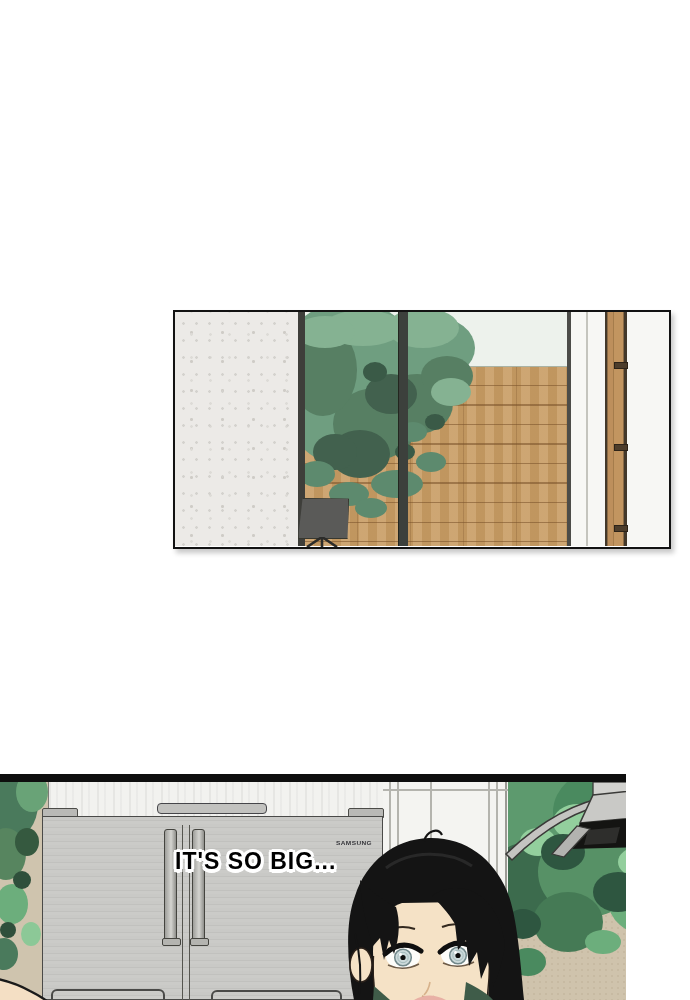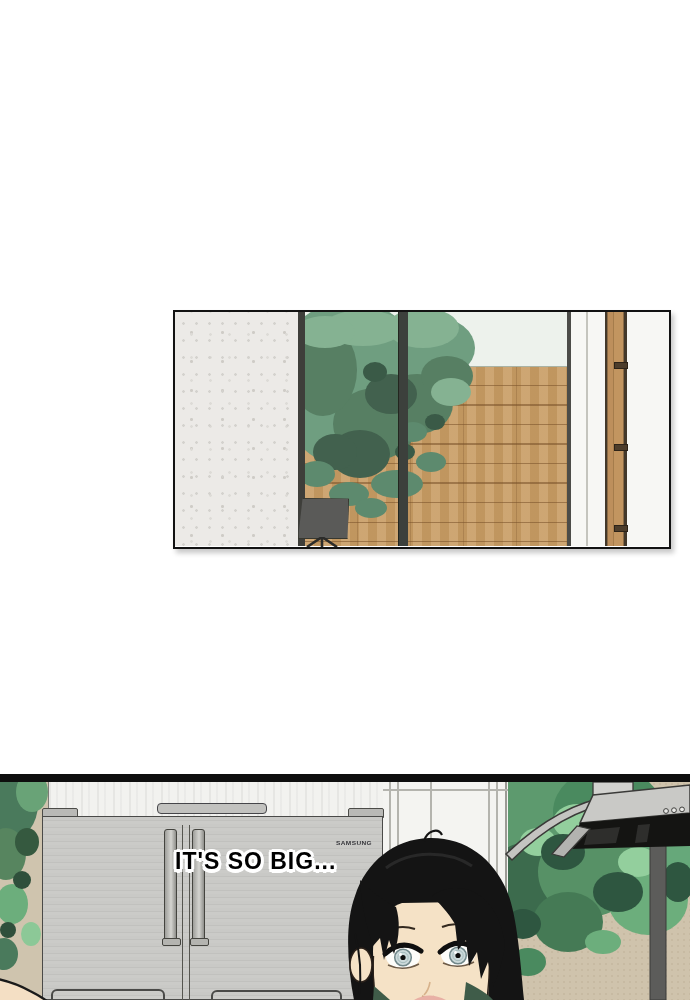--- a/index.html
+++ b/index.html
@@ -31,21 +31,21 @@
   .rwall-line{left:15px;top:0;width:1.5px;height:234px;background:#c4c4bd;}
   .wooddoor{left:34px;top:0;width:22px;height:234px;
       background:linear-gradient(90deg,#43382a 0 2px,#8a6a44 2px 3.5px,#bd8f5c 3.5px 8px,
         #a57c4b 8px 9px,#c29560 9px 18px,#8a6a44 18px 19px,#43382a 19px 22px);}
   .hinge{left:9px;width:12px;height:5px;background:#4d3d2b;border:1px solid #2d2318;}
   .lampshade{left:123px;top:186px;width:49px;height:39px;background:#5a5a58;border:1px solid #38382f;
       clip-path:polygon(9% 0,100% 2%,97% 100%,0 100%);}
   .lamplegs{left:125px;top:225px;width:46px;height:10px;}
 
   
-  .panel2{left:0;top:774px;width:690px;height:226px;overflow:hidden;background:#f3f3f0;}
+  .panel2{left:0;top:774px;width:626px;height:226px;overflow:hidden;background:#f3f3f0;}
   .blackbar{left:0;top:0;width:690px;height:8px;background:#0e0e0e;}
   .wallstrip{left:48px;top:8px;width:335px;height:36px;background:#f2f2ef;
       border-left:1.5px solid #7a7a74;
       background-image:repeating-linear-gradient(90deg,rgba(0,0,0,.05) 0 2px,transparent 2px 7px,
         rgba(0,0,0,.03) 7px 9px,transparent 9px 16px);}
   .doorframe{left:383px;top:8px;width:127px;height:218px;background:#f4f4f1;}
   .df-v{top:0;width:1.5px;height:218px;background:#b4b4ae;}
   .df-h{left:0;top:7px;width:127px;height:1.5px;background:#b4b4ae;}
   .topbar{left:157px;top:29px;width:108px;height:9px;background:#c2c2bf;border:1.5px solid #46464a;border-radius:4px;}
   .fridge{left:42px;top:34px;width:341px;height:192px;}

